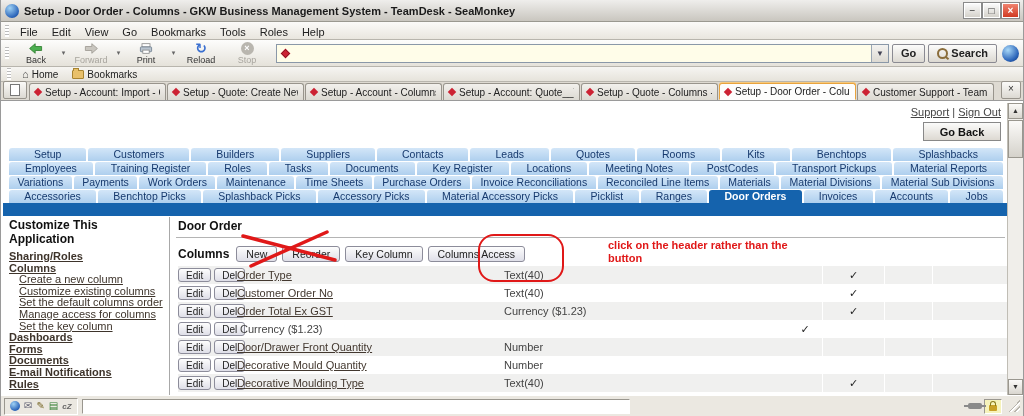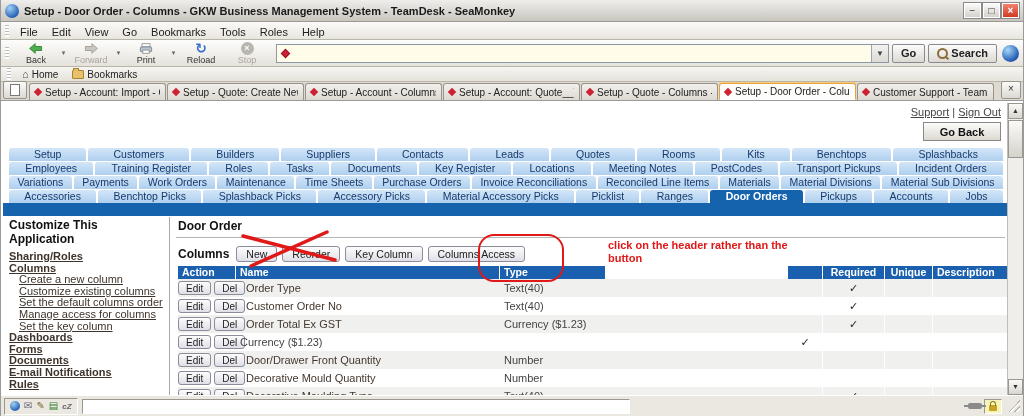--- a/index.html
+++ b/index.html
@@ -76,21 +76,21 @@
   .thead .hc{background:#1b60ae;color:#fff;font-size:10.5px;font-weight:bold;line-height:13px;padding-left:4px;border-right:1px solid #fff;box-sizing:border-box;white-space:nowrap;}
   .thead .hc.gap{background:#fff;border-right:none;}
   .thead .hc.center{text-align:center;padding-left:0;}
   .trow{height:18px;align-items:center;}
   .trow.even{background:#f0f0ef;}
   .trow.odd{background:#fff;}
   .tc{height:18px;display:flex;align-items:center;font-size:11px;color:#444;box-sizing:border-box;}
   .tc.c4,.tc.c5,.tc.c6{border-right:1px solid #fff;}
   .tc.center{justify-content:center;color:#222;font-size:11px;}
   .mini-btn{height:14px;padding:0 7px;margin-right:3px;border:1px solid #8c8c9a;border-radius:3px;background:linear-gradient(#fdfdfd,#dfdfe8);font-size:10px;color:#222;line-height:11px;font-family:inherit;}
-  .col-link{color:#43382f;padding-left:10px;}
+  .col-link{color:#43382f;text-decoration:underline;padding-left:1px;}
   .tc.c2{padding-left:4px;}
   
   .anno-oval{position:absolute;left:477px;top:133px;width:82px;height:44px;border:2.5px solid #e01818;border-radius:16px;}
   .anno-x{position:absolute;left:236px;top:128px;width:104px;height:40px;}
   .anno-text{position:absolute;left:607px;top:138px;width:196px;font-size:11px;font-weight:bold;color:#e01818;line-height:13px;}
   
   .vscroll{position:absolute;right:0;top:2px;bottom:0;width:16px;background:#f0eeea;border-left:1px solid #c0bdb5;box-sizing:border-box;}
   .sbtn{position:absolute;left:0;width:15px;height:16px;background:linear-gradient(#fbfaf8,#d9d6cf);border:1px solid #9a978f;font-size:7px;color:#333;text-align:center;line-height:14px;box-sizing:border-box;}
   .sbtn.up{top:0;}
   .sbtn.down{bottom:0;}
@@ -254,21 +254,21 @@
           <span class="nav-tab">Employees</span>
           <span class="nav-tab">Training Register</span>
           <span class="nav-tab">Roles</span>
           <span class="nav-tab">Tasks</span>
           <span class="nav-tab">Documents</span>
           <span class="nav-tab">Key Register</span>
           <span class="nav-tab">Locations</span>
           <span class="nav-tab">Meeting Notes</span>
           <span class="nav-tab">PostCodes</span>
           <span class="nav-tab">Transport Pickups</span>
-          <span class="nav-tab">Incident Orders</span>
+          <span class="nav-tab">Material Reports</span>
         </div>
         <div class="nav-row">
           <span class="nav-tab">Variations</span>
           <span class="nav-tab">Payments</span>
           <span class="nav-tab">Work Orders</span>
           <span class="nav-tab">Maintenance</span>
           <span class="nav-tab">Time Sheets</span>
           <span class="nav-tab">Purchase Orders</span>
           <span class="nav-tab">Invoice Reconciliations</span>
           <span class="nav-tab">Reconciled Line Items</span>
@@ -278,21 +278,21 @@
         </div>
         <div class="nav-row">
           <span class="nav-tab">Accessories</span>
           <span class="nav-tab">Benchtop Picks</span>
           <span class="nav-tab">Splashback Picks</span>
           <span class="nav-tab">Accessory Picks</span>
           <span class="nav-tab">Material Accessory Picks</span>
           <span class="nav-tab">Picklist</span>
           <span class="nav-tab">Ranges</span>
           <span class="nav-tab active">Door Orders</span>
-          <span class="nav-tab">Pickups</span>
+          <span class="nav-tab">Invoices</span>
           <span class="nav-tab">Accounts</span>
           <span class="nav-tab">Jobs</span>
         </div>
       </div>
     <div class="bluebar"></div>
 
     <div class="sidebar">
       <div class="side-title">Customize This Application</div>
       <div id="side-items">
           <a class="side-item bold">Sharing/Roles</a>
@@ -313,30 +313,20 @@
 
     <div class="main">
       <div class="page-title">Door Order</div>
       <div class="columns-bar">
         <span class="columns-label">Columns</span>
         <button class="cbtn">New</button>
         <button class="cbtn">Reorder</button>
         <button class="cbtn">Key Column</button>
         <button class="cbtn">Columns Access</button>
       </div>
-      <div class="thead">
-        <div class="hc">Action</div>
-        <div class="hc">Name</div>
-        <div class="hc">Type</div>
-        <div class="hc gap"></div>
-        <div class="hc"></div>
-        <div class="hc center">Required</div>
-        <div class="hc center">Unique</div>
-        <div class="hc">Description</div>
-      </div>
       <div id="trows">
           <div class="trow even">
             <div class="tc c0">
               <button class="mini-btn">Edit</button>
               <button class="mini-btn">Del</button>
             </div>
             <div class="tc c1">
               <a class="col-link">Order Type</a>
             </div>
             <div class="tc c2">Text(40)</div>

